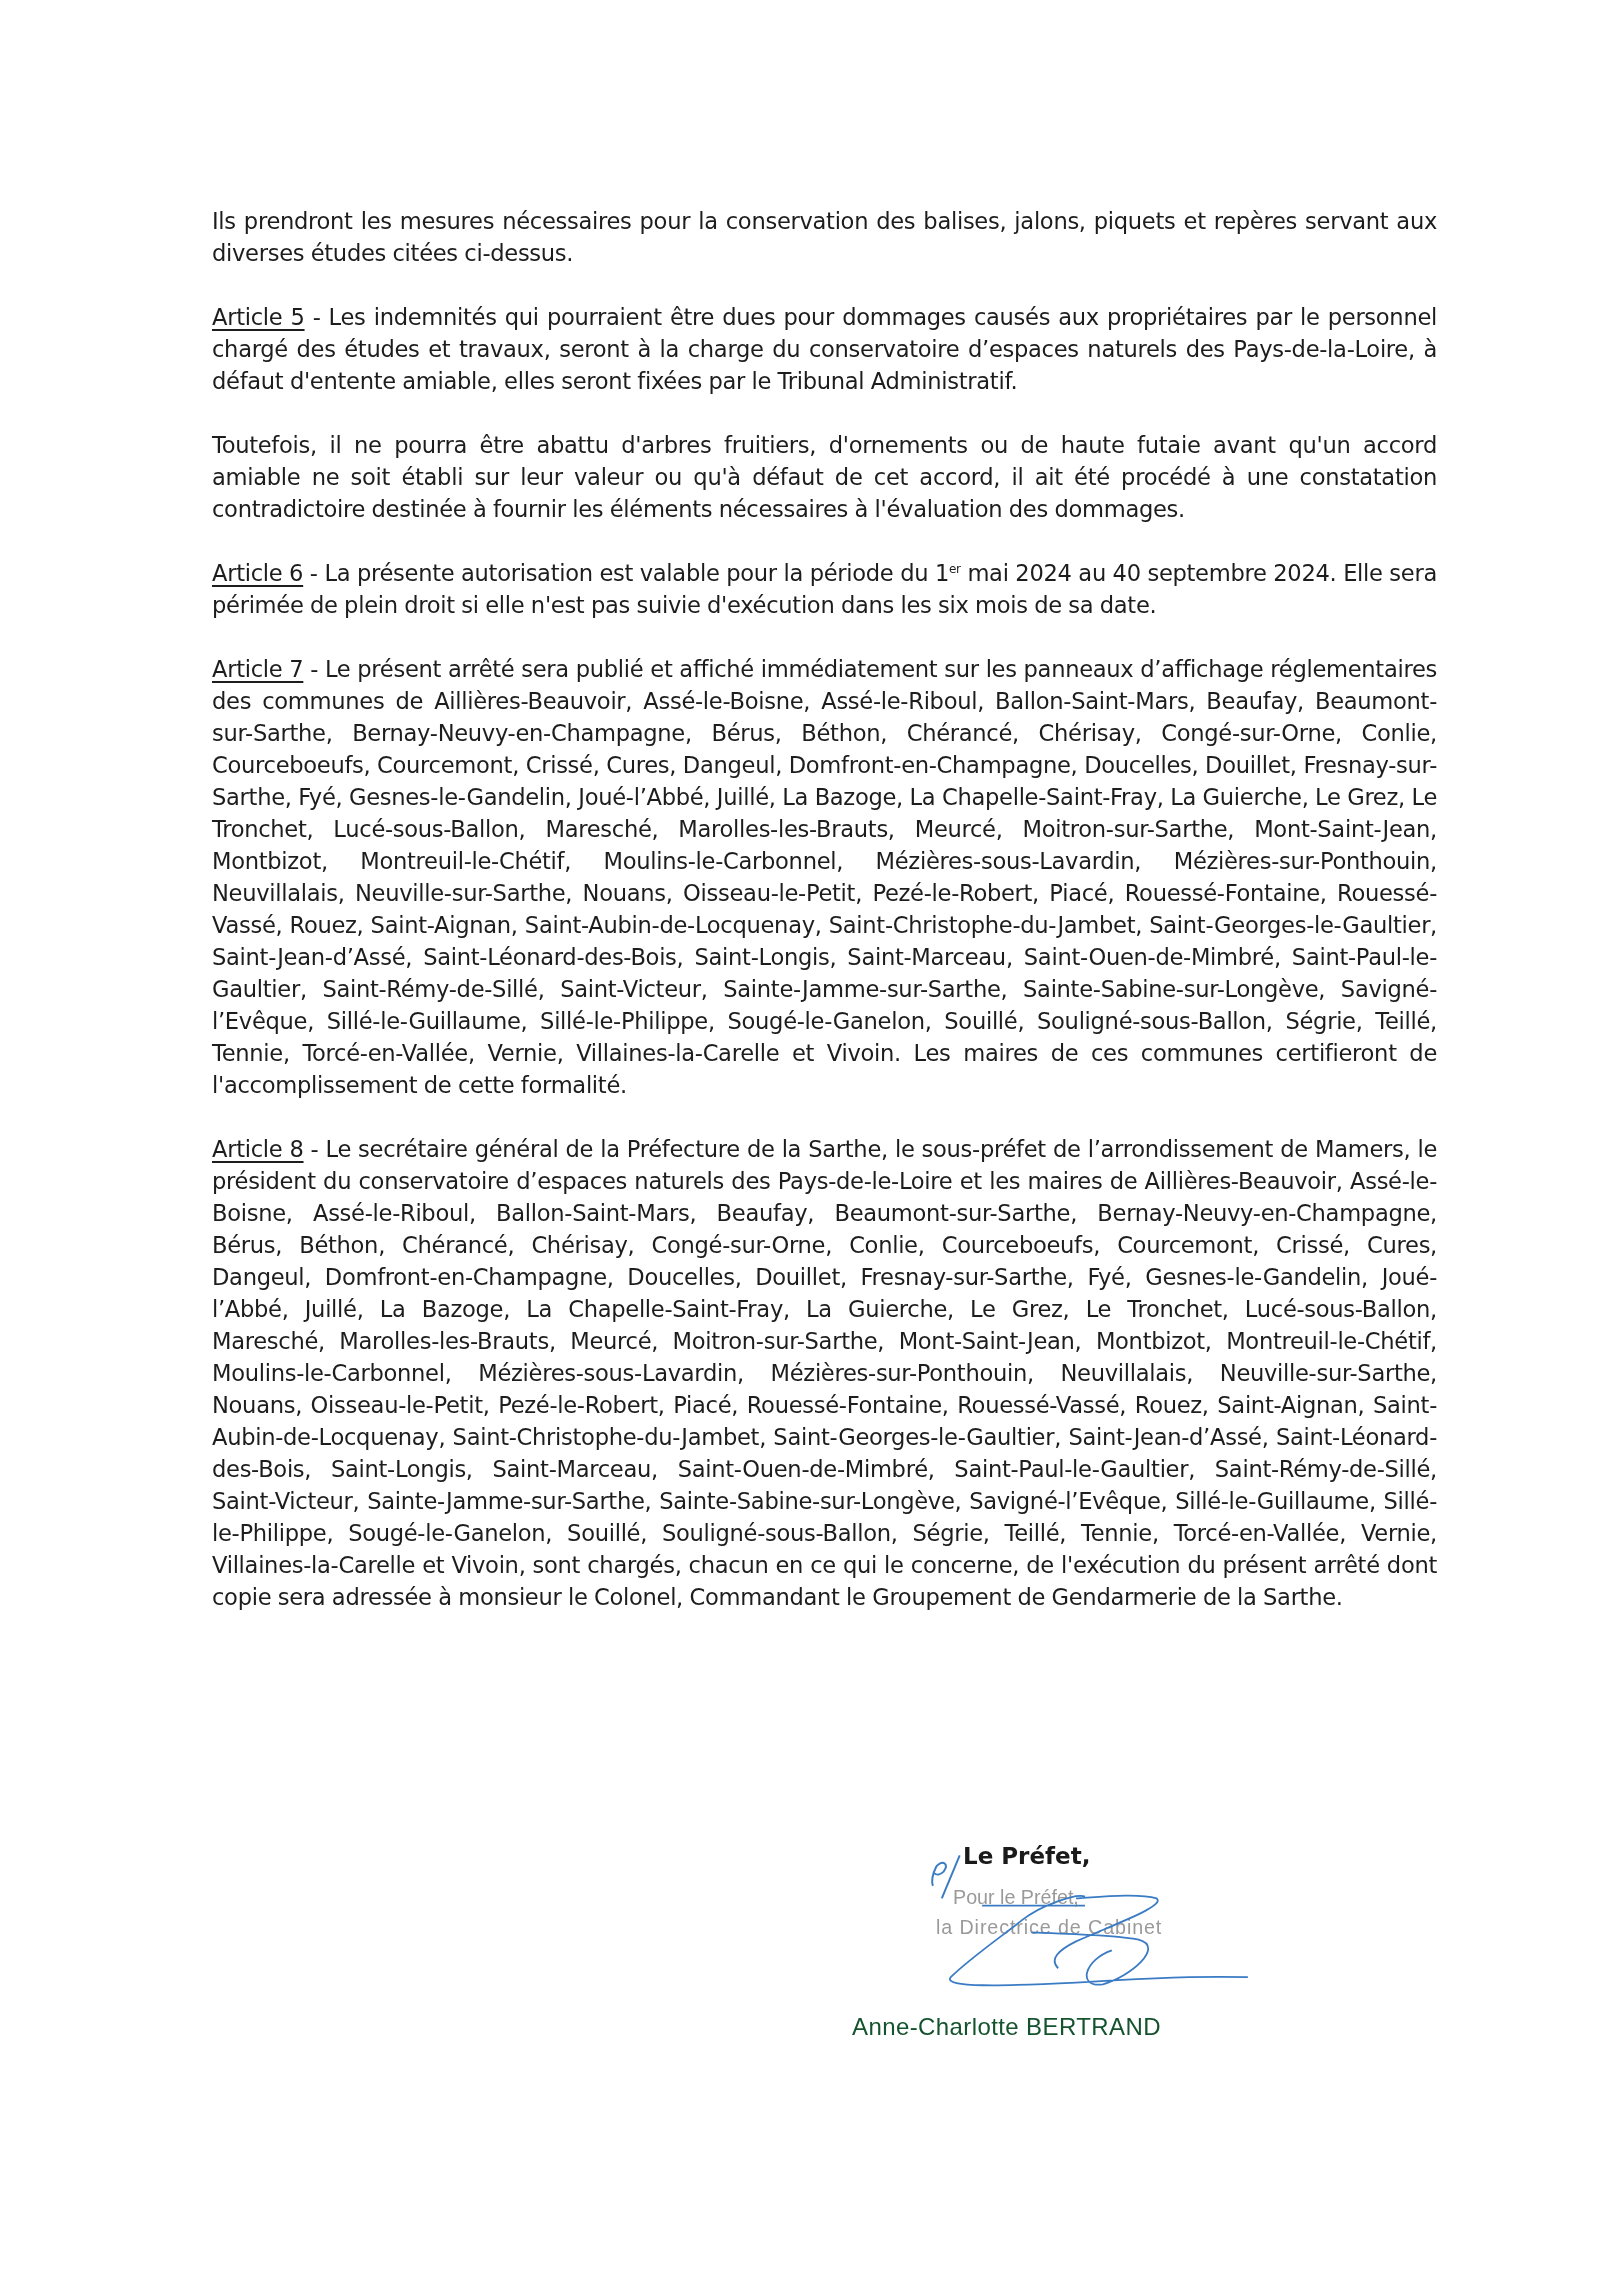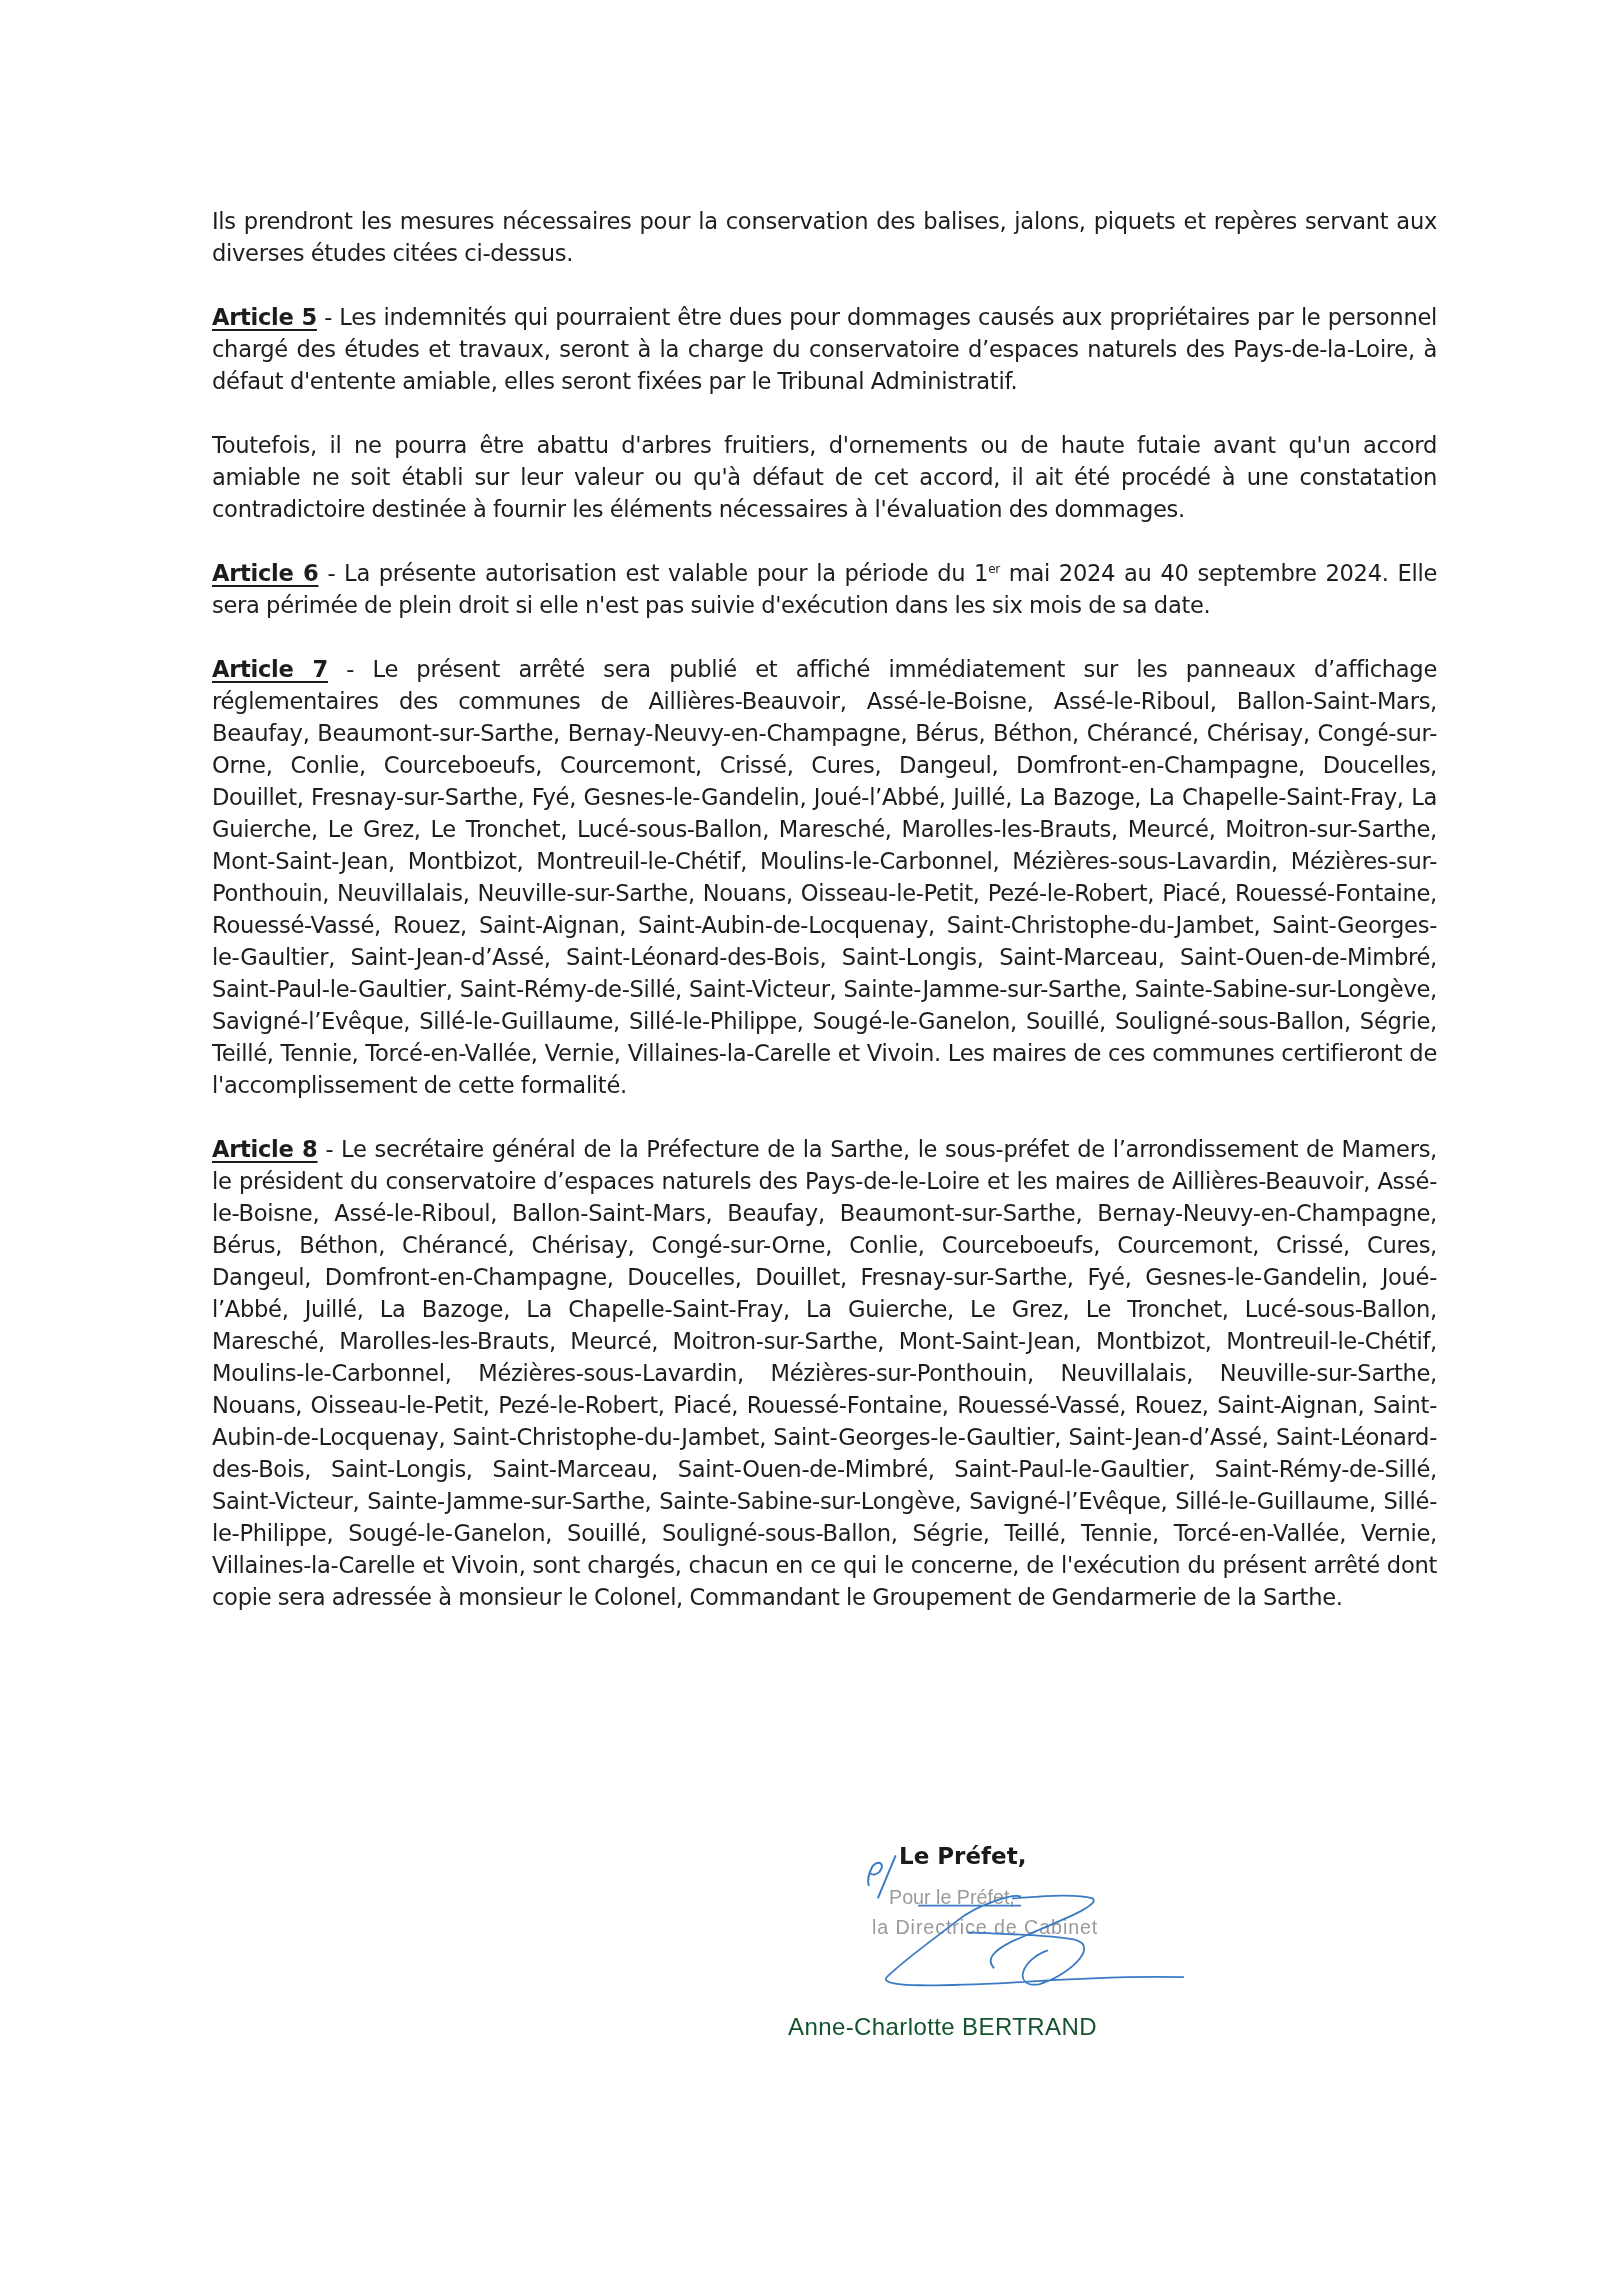--- a/index.html
+++ b/index.html
@@ -14,27 +14,27 @@
   .page { position: absolute; left: 212px; top: 205px; width: 1225px; }
   p.para {
     margin: 0 0 32px 0;
     font-size: 22.6px;
     line-height: 32px;
     text-align: justify;
     letter-spacing: -0.3px;
     word-spacing: -0.4px;
   }
   .art {
-    font-weight: bold;
+    font-weight: normal;
     text-decoration: underline;
     text-decoration-thickness: 1.8px;
     text-underline-offset: 3.6px;
   }
   sup { font-size: 12px; line-height: 0; vertical-align: 8px; }
-  .sig-block { position: absolute; left: 833px; top: 1843px; width: 376px; height: 215px; }
+  .sig-block { position: absolute; left: 897px; top: 1843px; width: 376px; height: 215px; }
   .sig-title { position: absolute; left: 66px; top: 0; font-weight: bold; font-size: 23px; color: #1a1a1a; }
   .stamp-line1 { position: absolute; left: 56px; top: 43px; font-family: "Liberation Sans", sans-serif; font-size: 19.7px; color: #9a9a9a; }
   .stamp-line2 { position: absolute; left: 39px; top: 73px; font-family: "Liberation Sans", sans-serif; font-size: 19.7px; color: #9a9a9a; letter-spacing: 0.9px; }
   .stamp-name { position: absolute; left: -45px; top: 170px; font-family: "Liberation Sans", sans-serif; font-size: 24px; color: #14532d; letter-spacing: 0.4px; }
   .signature-svg { position: absolute; left: 0; top: -9px; width: 376px; height: 179px; overflow: visible; }
 </style>
 </head>
 <body>
 
 <div class="page">

